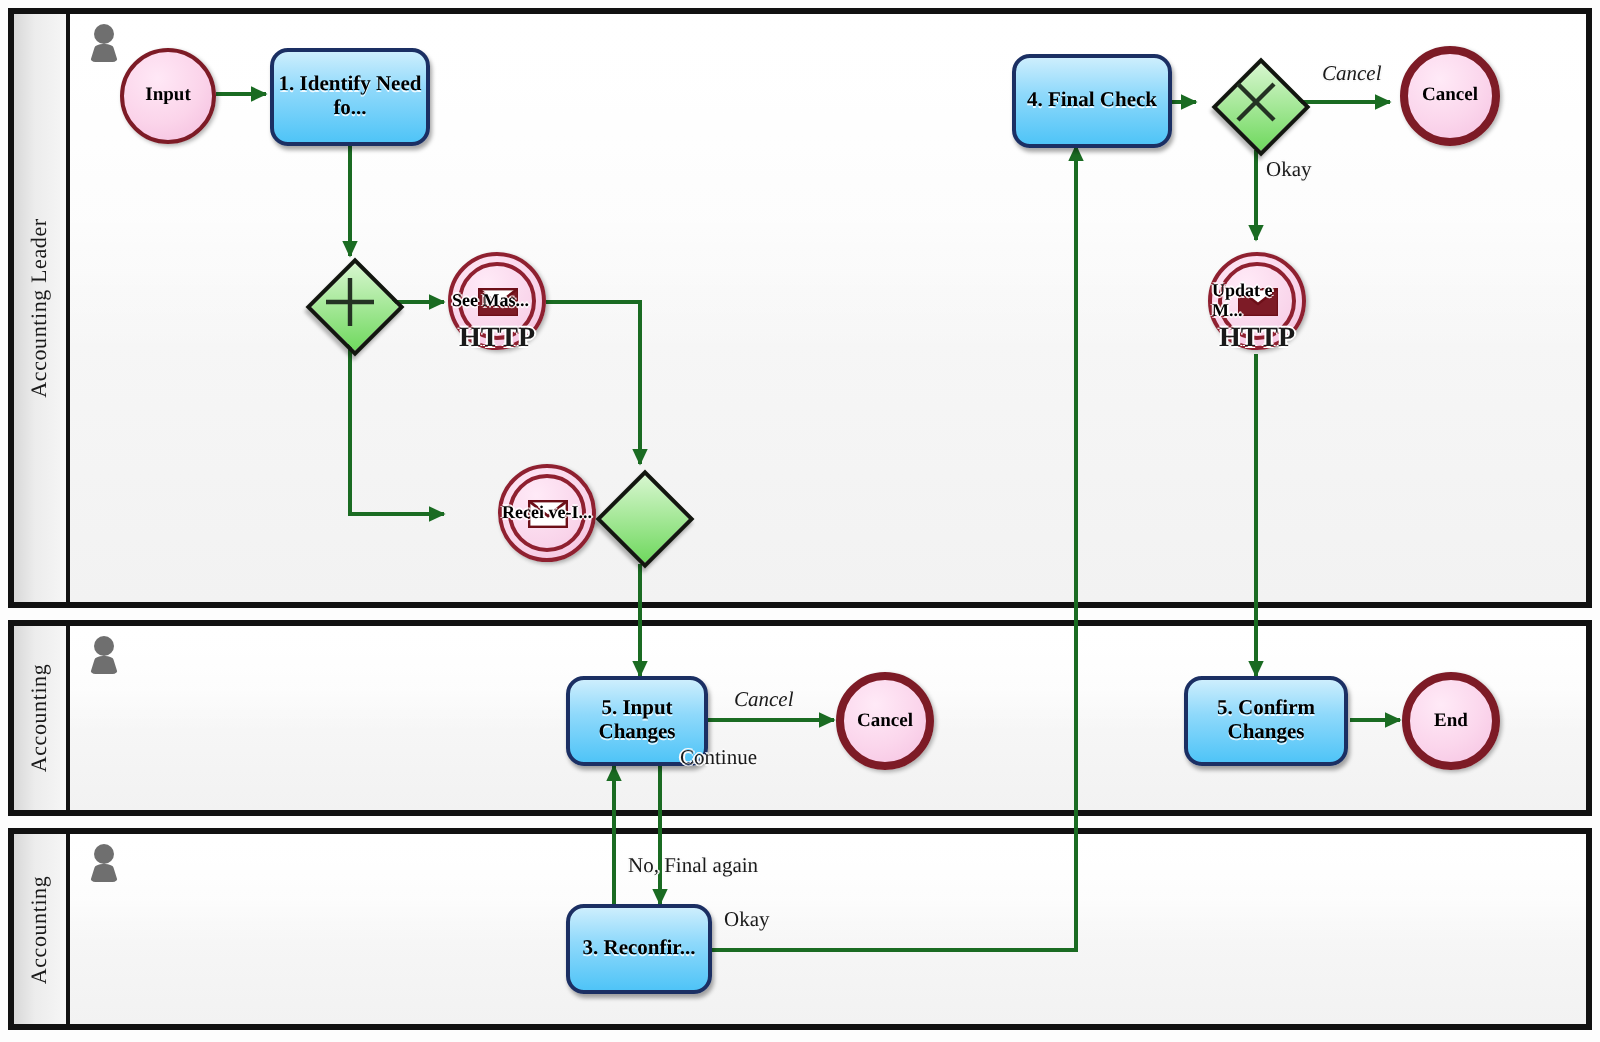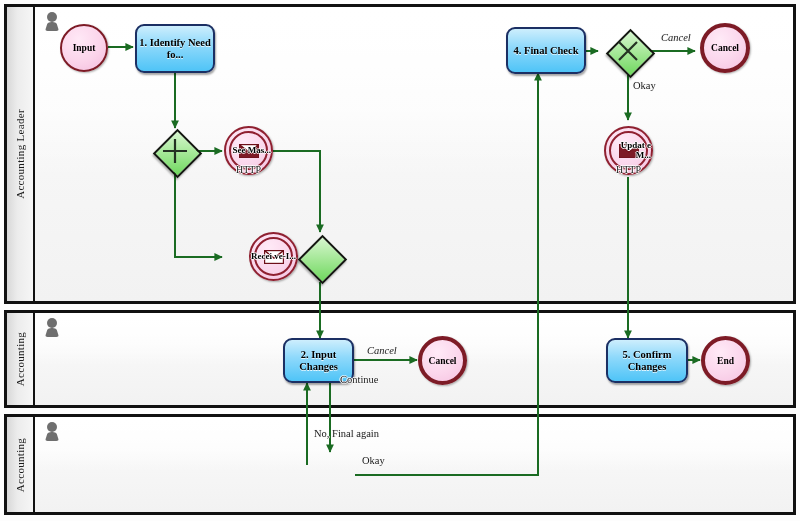--- a/index.html
+++ b/index.html
@@ -149,37 +149,37 @@
   .ev-text {
     position: relative;
     z-index: 3;
     font-family: "Liberation Serif", serif;
     font-weight: bold;
     font-size: 9px;
     line-height: 9.5px;
     color: #000;
     text-shadow: 0 1px 0 rgba(255,255,255,0.9), 0 -1px 0 rgba(255,255,255,0.9), 1px 0 0 rgba(255,255,255,0.9), -1px 0 0 rgba(255,255,255,0.9);
     width: 100%;
-    text-align: right;
+    text-align: left;
   }
   .envelope {
     position: absolute;
     left: 50%; top: 50%;
     transform: translate(-50%,-50%);
     width: 20px; height: 14px;
     z-index: 2;
   }
   .proto-label {
     position: absolute;
     left: 50%;
     transform: translateX(-50%);
     bottom: -2px;
     font-family: "Liberation Serif", serif;
-    font-weight: normal;
-    font-size: 10px;
+    font-weight: bold;
+    font-size: 14px;
     color: #1a1a1a;
     text-shadow: 0 1px 0 #fff, 0 -1px 0 #fff, 1px 0 0 #fff, -1px 0 0 #fff;
     z-index: 4;
     white-space: nowrap;
   }
   .gateway {
     position: absolute;
     width: 44px; height: 44px;
   }
   .gateway .diamond {
@@ -353,35 +353,38 @@
     <svg class="envelope" viewBox="0 0 20 14">
       <rect x="0.6" y="0.6" width="18.8" height="12.8" fill="#ffffff" stroke="#6d0f18" stroke-width="1.2"></rect>
       <path d="M0.6,0.6 L10,8 L19.4,0.6 L19.4,13.4 L0.6,13.4 z" fill="#7d1b26"></path>
       <path d="M0.6,0.6 L10,8 L19.4,0.6" fill="none" stroke="#6d0f18" stroke-width="1.2"></path>
     </svg>
     <span class="ev-text">Updat e M...</span>
     <span class="proto-label">HTTP</span>
   </div>
 
   <div class="node task" style="left:283px;top:338px;width:71px;height:45px;">
-    <span>2. Input Changes</span>
+    <span>5. Input Changes</span>
   </div>
 
   <div class="node event end" style="left:418px;top:336px;width:49px;height:49px;">
     <span>Cancel</span>
   </div>
 
-  <div class="node task" style="left:606px;top:338px;width:82px;height:45px;align-items:center;">
+  <div class="node task" style="left:592px;top:338px;width:82px;height:45px;align-items:center;">
     <span>5. Confirm Changes</span>
   </div>
 
   <div class="node event end" style="left:701px;top:336px;width:49px;height:49px;">
     <span>End</span>
   </div>
 
+  <div class="node task" style="left:283px;top:452px;width:73px;height:45px;">
+    <span>3. Reconfir...</span>
+  </div>
 
   <div class="flow-label italic" style="left:661px;top:32px;">Cancel</div>
   <div class="flow-label" style="left:633px;top:80px;">Okay</div>
   <div class="flow-label italic" style="left:367px;top:345px;">Cancel</div>
   <div class="flow-label" style="left:340px;top:374px;">Continue</div>
   <div class="flow-label" style="left:314px;top:428px;">No, Final again</div>
   <div class="flow-label" style="left:362px;top:455px;">Okay</div>
 
 </div>
 

